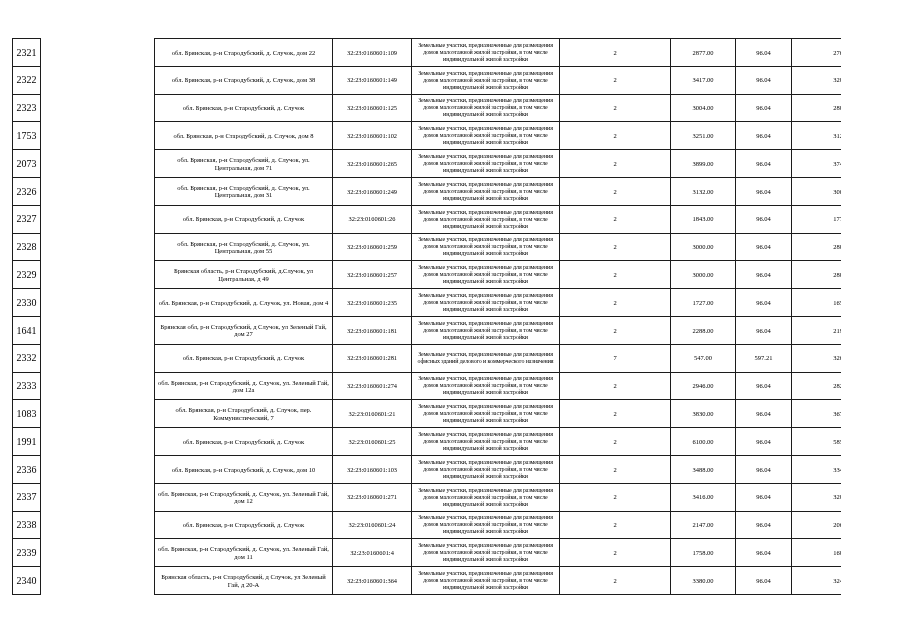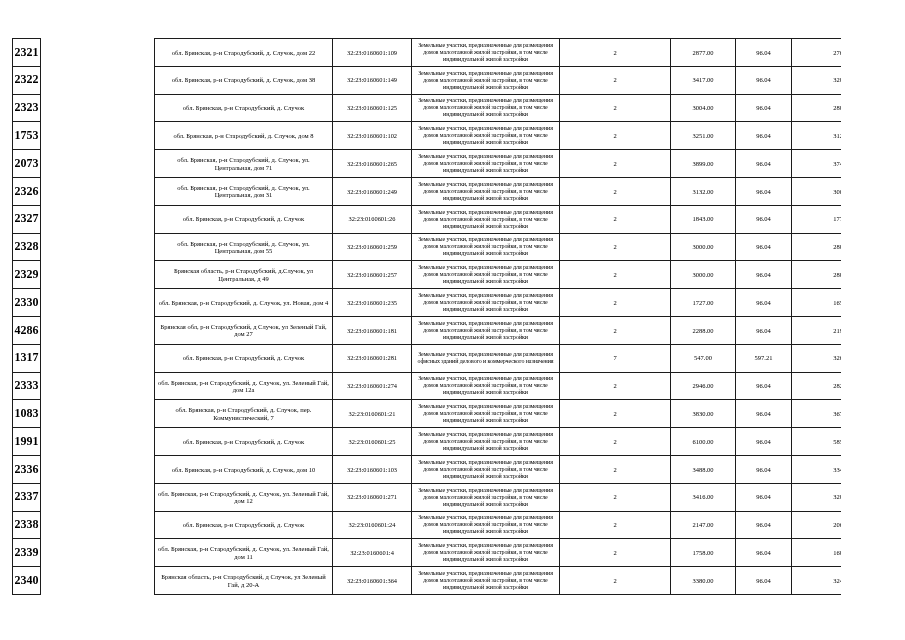--- a/index.html
+++ b/index.html
@@ -26,21 +26,21 @@
     vertical-align:middle;
     padding:0 3px;
     overflow:hidden;
     word-wrap:break-word;
   }
   tr { height:27.8px; }
   .t-left {
     position:absolute; left:12px; top:38px;
     width:28px;
   }
-  .t-left td { font-size:12px; padding:0 1px;font-weight:bold; }
+  .t-left td { font-size:10px; padding:0 1px; }
   .t-main {
     position:absolute; left:154px; top:38px;
     width:748px;
   }
   .cell-category { font-size:6px; line-height:7px; letter-spacing:-0.1px; }
   .cell-cadastral { font-size:6.4px; }
 </style>
 </head>
 <body>
 
@@ -76,24 +76,24 @@
         <tr>
           <td>2328</td>
         </tr>
         <tr>
           <td>2329</td>
         </tr>
         <tr>
           <td>2330</td>
         </tr>
         <tr>
-          <td>4286</td>
-        </tr>
-        <tr>
-          <td>1317</td>
+          <td>1641</td>
+        </tr>
+        <tr>
+          <td>2332</td>
         </tr>
         <tr>
           <td>2333</td>
         </tr>
         <tr>
           <td>1083</td>
         </tr>
         <tr>
           <td>1991</td>
         </tr>

